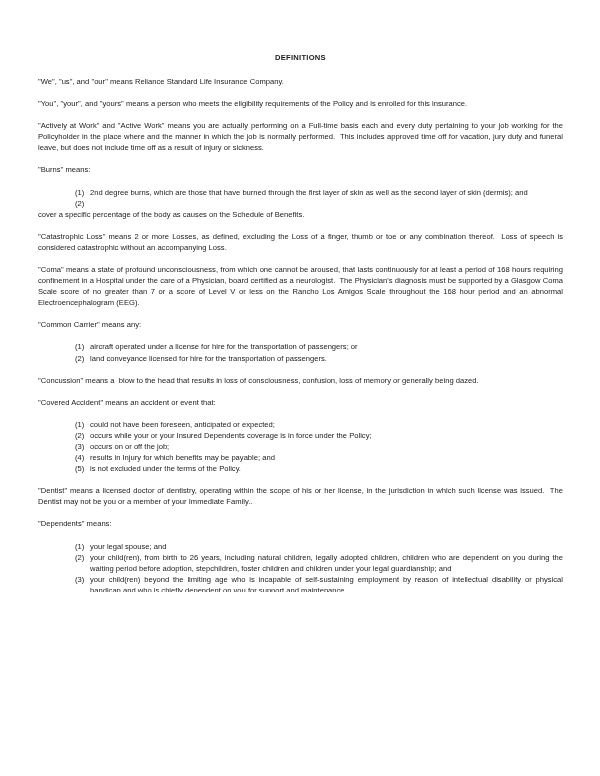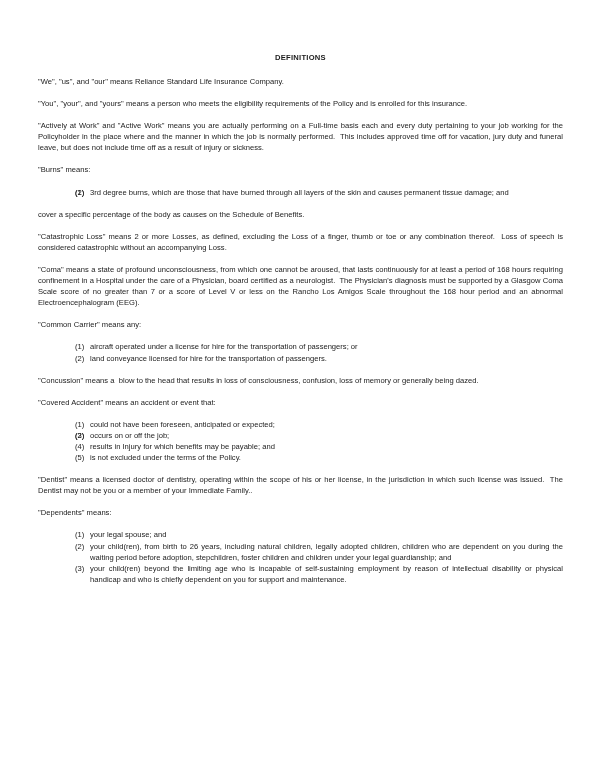--- a/index.html
+++ b/index.html
@@ -99,36 +99,36 @@
 <div id="page">
 
   <div id="content">
     <h1 class="doc-title">DEFINITIONS</h1>
     <div id="blocks">
         <p class="para nojust">"We", "us", and "our" means Reliance Standard Life Insurance Company.</p>
         <p class="para">"You", "your", and "yours" means a person who meets the eligibility requirements of the Policy and is enrolled for this insurance.</p>
         <p class="para">"Actively at Work" and "Active Work" means you are actually performing on a Full-time basis each and every duty pertaining to your job working for the Policyholder in the place where and the manner in which the job is normally performed.  This includes approved time off for vacation, jury duty and funeral leave, but does not include time off as a result of injury or sickness.</p>
         <p class="para nojust">"Burns" means:</p>
         <ol class="numlist">
-          <li><span class="marker">(1)</span></li>
-          <li><span class="marker">(2)</span><span>3rd degree burns, which are those that have burned through all layers of the skin and causes permanent tissue damage; and</span></li>
+          <li><span class="marker">(1)</span><span>2nd degree burns, which are those that have burned through the first layer of skin as well as the second layer of skin (dermis); and</span></li>
+          <li><span class="marker">(2)</span></li>
         </ol>
         <p class="para nojust">cover a specific percentage of the body as causes on the Schedule of Benefits.</p>
         <p class="para">"Catastrophic Loss" means 2 or more Losses, as defined, excluding the Loss of a finger, thumb or toe or any combination thereof.  Loss of speech is considered catastrophic without an accompanying Loss.</p>
         <p class="para">"Coma" means a state of profound unconsciousness, from which one cannot be aroused, that lasts continuously for at least a period of 168 hours requiring confinement in a Hospital under the care of a Physician, board certified as a neurologist.  The Physician's diagnosis must be supported by a Glasgow Coma Scale score of no greater than 7 or a score of Level V or less on the Rancho Los Amigos Scale throughout the 168 hour period and an abnormal Electroencephalogram (EEG).</p>
         <p class="para nojust">"Common Carrier" means any:</p>
         <ol class="numlist">
           <li class="left"><span class="marker">(1)</span><span>aircraft operated under a license for hire for the transportation of passengers; or</span></li>
           <li class="left"><span class="marker">(2)</span><span>land conveyance licensed for hire for the transportation of passengers.</span></li>
         </ol>
         <p class="para">"Concussion" means a  blow to the head that results in loss of consciousness, confusion, loss of memory or generally being dazed.</p>
         <p class="para nojust">"Covered Accident" means an accident or event that:</p>
         <ol class="numlist">
           <li class="left"><span class="marker">(1)</span><span>could not have been foreseen, anticipated or expected;</span></li>
-          <li class="left"><span class="marker">(2)</span></li>
+          <li class="left"><span class="marker">(2)</span><span>occurs while your or your Insured Dependents coverage is in force under the Policy;</span></li>
           <li class="left"><span class="marker">(3)</span><span>occurs on or off the job;</span></li>
           <li class="left"><span class="marker">(4)</span><span>results in Injury for which benefits may be payable; and</span></li>
           <li class="left"><span class="marker">(5)</span><span>is not excluded under the terms of the Policy.</span></li>
         </ol>
         <p class="para">"Dentist" means a licensed doctor of dentistry, operating within the scope of his or her license, in the jurisdiction in which such license was issued.  The Dentist may not be you or a member of your Immediate Family..</p>
         <p class="para nojust">"Dependents" means:</p>
         <ol class="numlist">
           <li class="left"><span class="marker">(1)</span><span>your legal spouse; and</span></li>
           <li><span class="marker">(2)</span><span>your child(ren), from birth to 26 years, including natural children, legally adopted children, children who are dependent on you during the waiting period before adoption, stepchildren, foster children and children under your legal guardianship; and</span></li>
           <li><span class="marker">(3)</span><span>your child(ren) beyond the limiting age who is incapable of self-sustaining employment by reason of intellectual disability or physical handicap and who is chiefly dependent on you for support and maintenance.</span></li>

